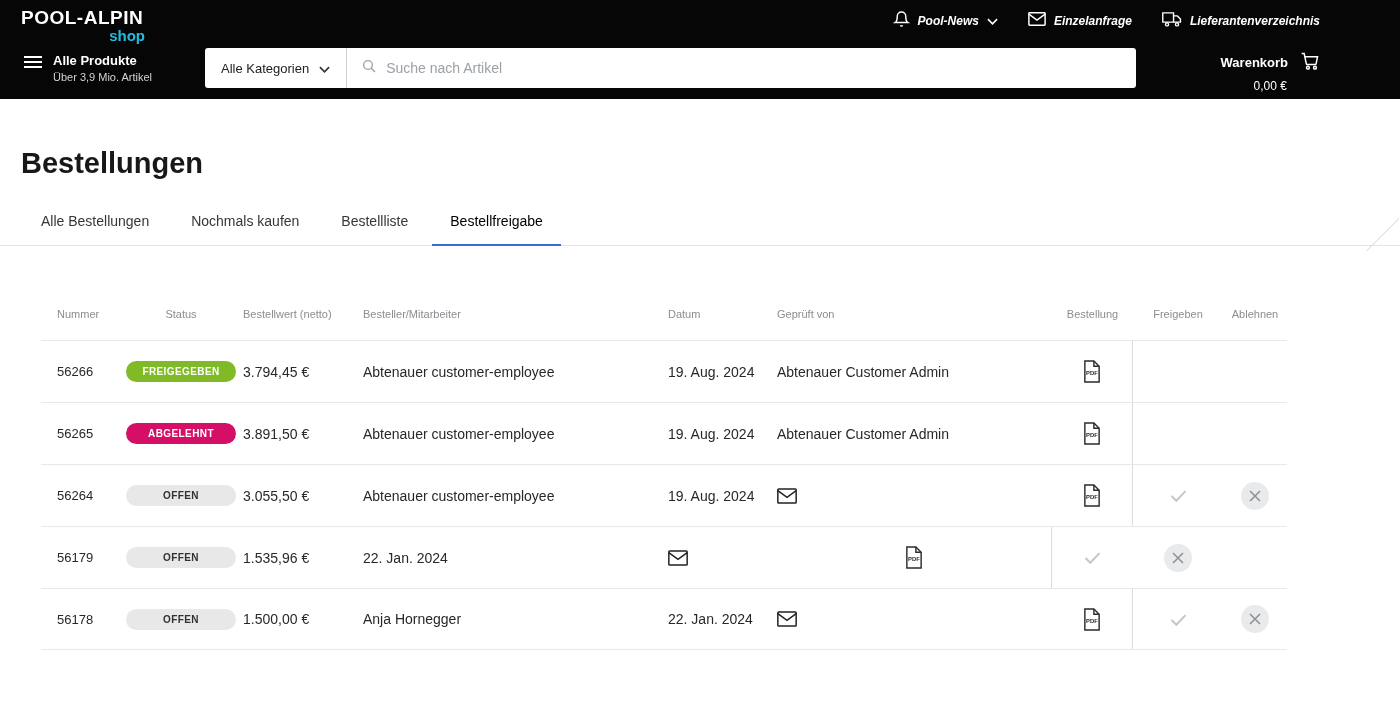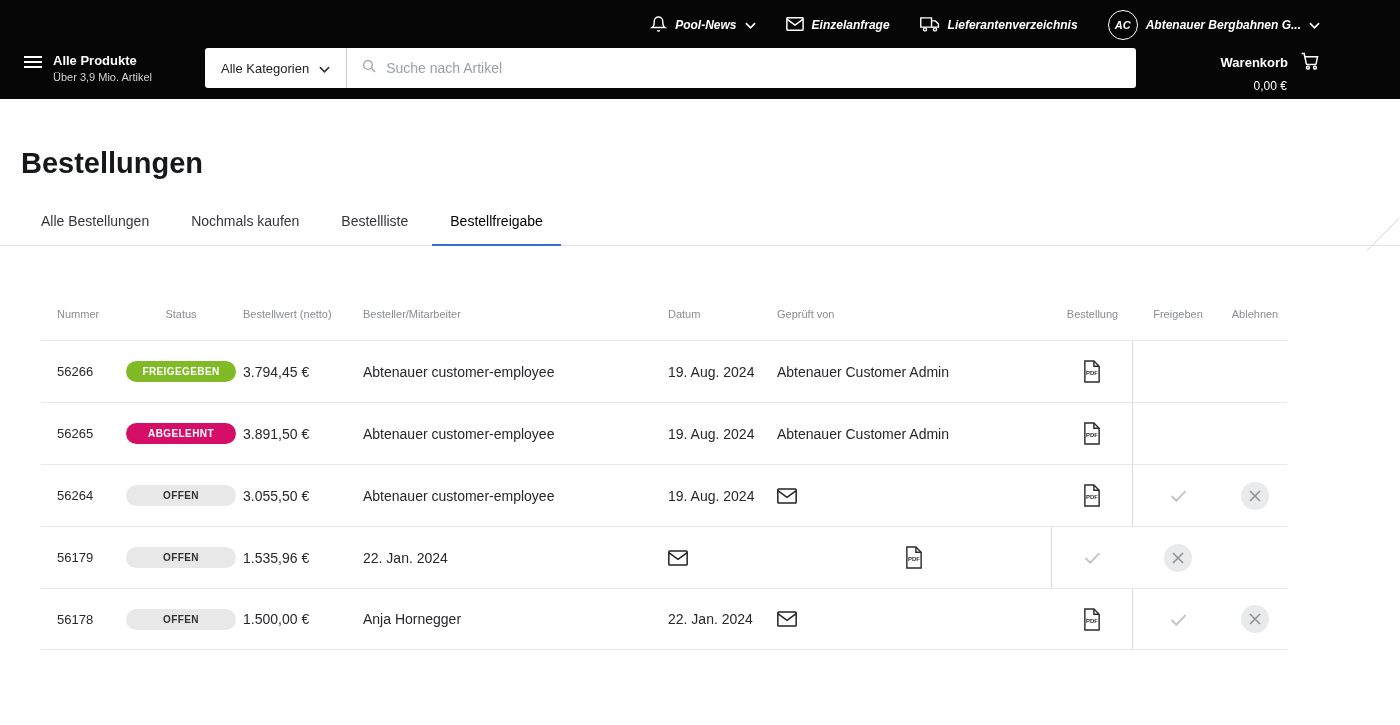--- a/index.html
+++ b/index.html
@@ -68,20 +68,24 @@
   .pdf-btn { cursor:pointer; display:inline-flex; }
   .c-approve, .c-reject { display:flex; justify-content:center; }
   .approve-btn { cursor:pointer; display:inline-flex; }
   .reject-btn { width:28px; height:28px; border-radius:50%; background:#e9eaeb;
     display:flex; align-items:center; justify-content:center; cursor:pointer; }
 </style>
 </head>
 <body>
 
 <header class="topbar">
+  <div class="logo">
+    <div class="l1">POOL-ALPIN</div>
+    <div class="l2">shop</div>
+  </div>
 
   <nav class="nav1">
     <div class="nav-item">
       <span>
         <svg width="17" height="18" viewBox="0 0 24 24" fill="none" stroke="#fff" stroke-width="2">
             <path d="M18 8a6 6 0 0 0-12 0c0 7-3 9-3 9h18s-3-2-3-9"></path>
             <path d="M13.7 21a2 2 0 0 1-3.4 0"></path>
           </svg>
       </span>
       <span>Pool-News</span>
@@ -103,29 +107,20 @@
     <div class="nav-item">
       <span>
         <svg width="20" height="16" viewBox="0 0 26 20" fill="none" stroke="#fff" stroke-width="1.8">
             <path d="M1 2h14v12H1z"></path>
             <path d="M15 6h5l4 4v4h-9"></path>
             <circle cx="6.5" cy="17" r="2"></circle>
             <circle cx="19.5" cy="17" r="2"></circle>
           </svg>
       </span>
       <span>Lieferantenverzeichnis</span>
-    </div>
-    <div class="nav-item">
-      <span class="avatar">AC</span>
-      <span>Abtenauer Bergbahnen G...</span>
-      <span>
-        <svg width="11" height="7" viewBox="0 0 12 7" fill="none" stroke="#fff" stroke-width="1.8">
-            <path d="M1 1l5 5 5-5"></path>
-          </svg>
-      </span>
     </div>
   </nav>
 
   <div class="catalog">
     <span class="burger">
         <span></span>
         <span></span>
         <span></span>
       </span>
     <span>

